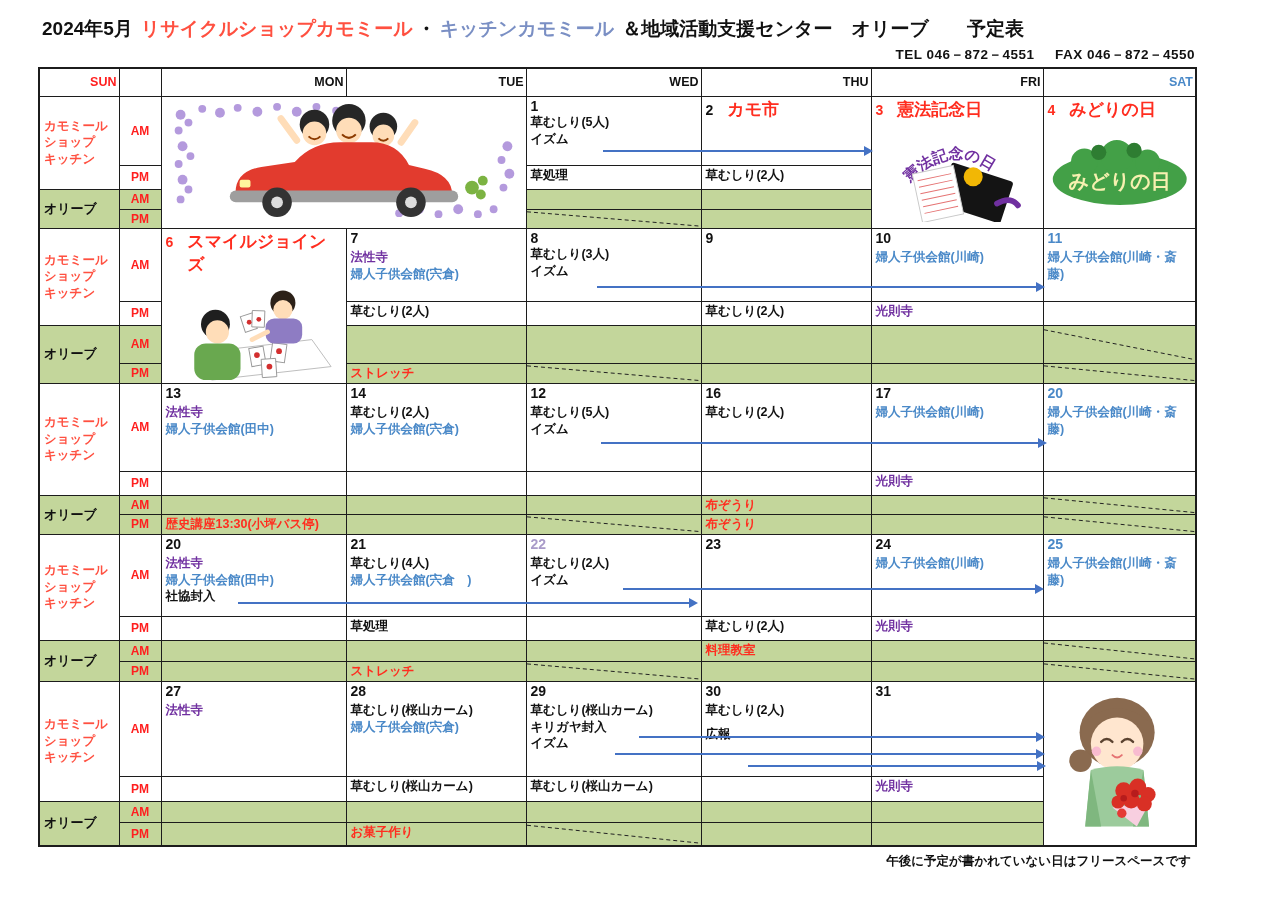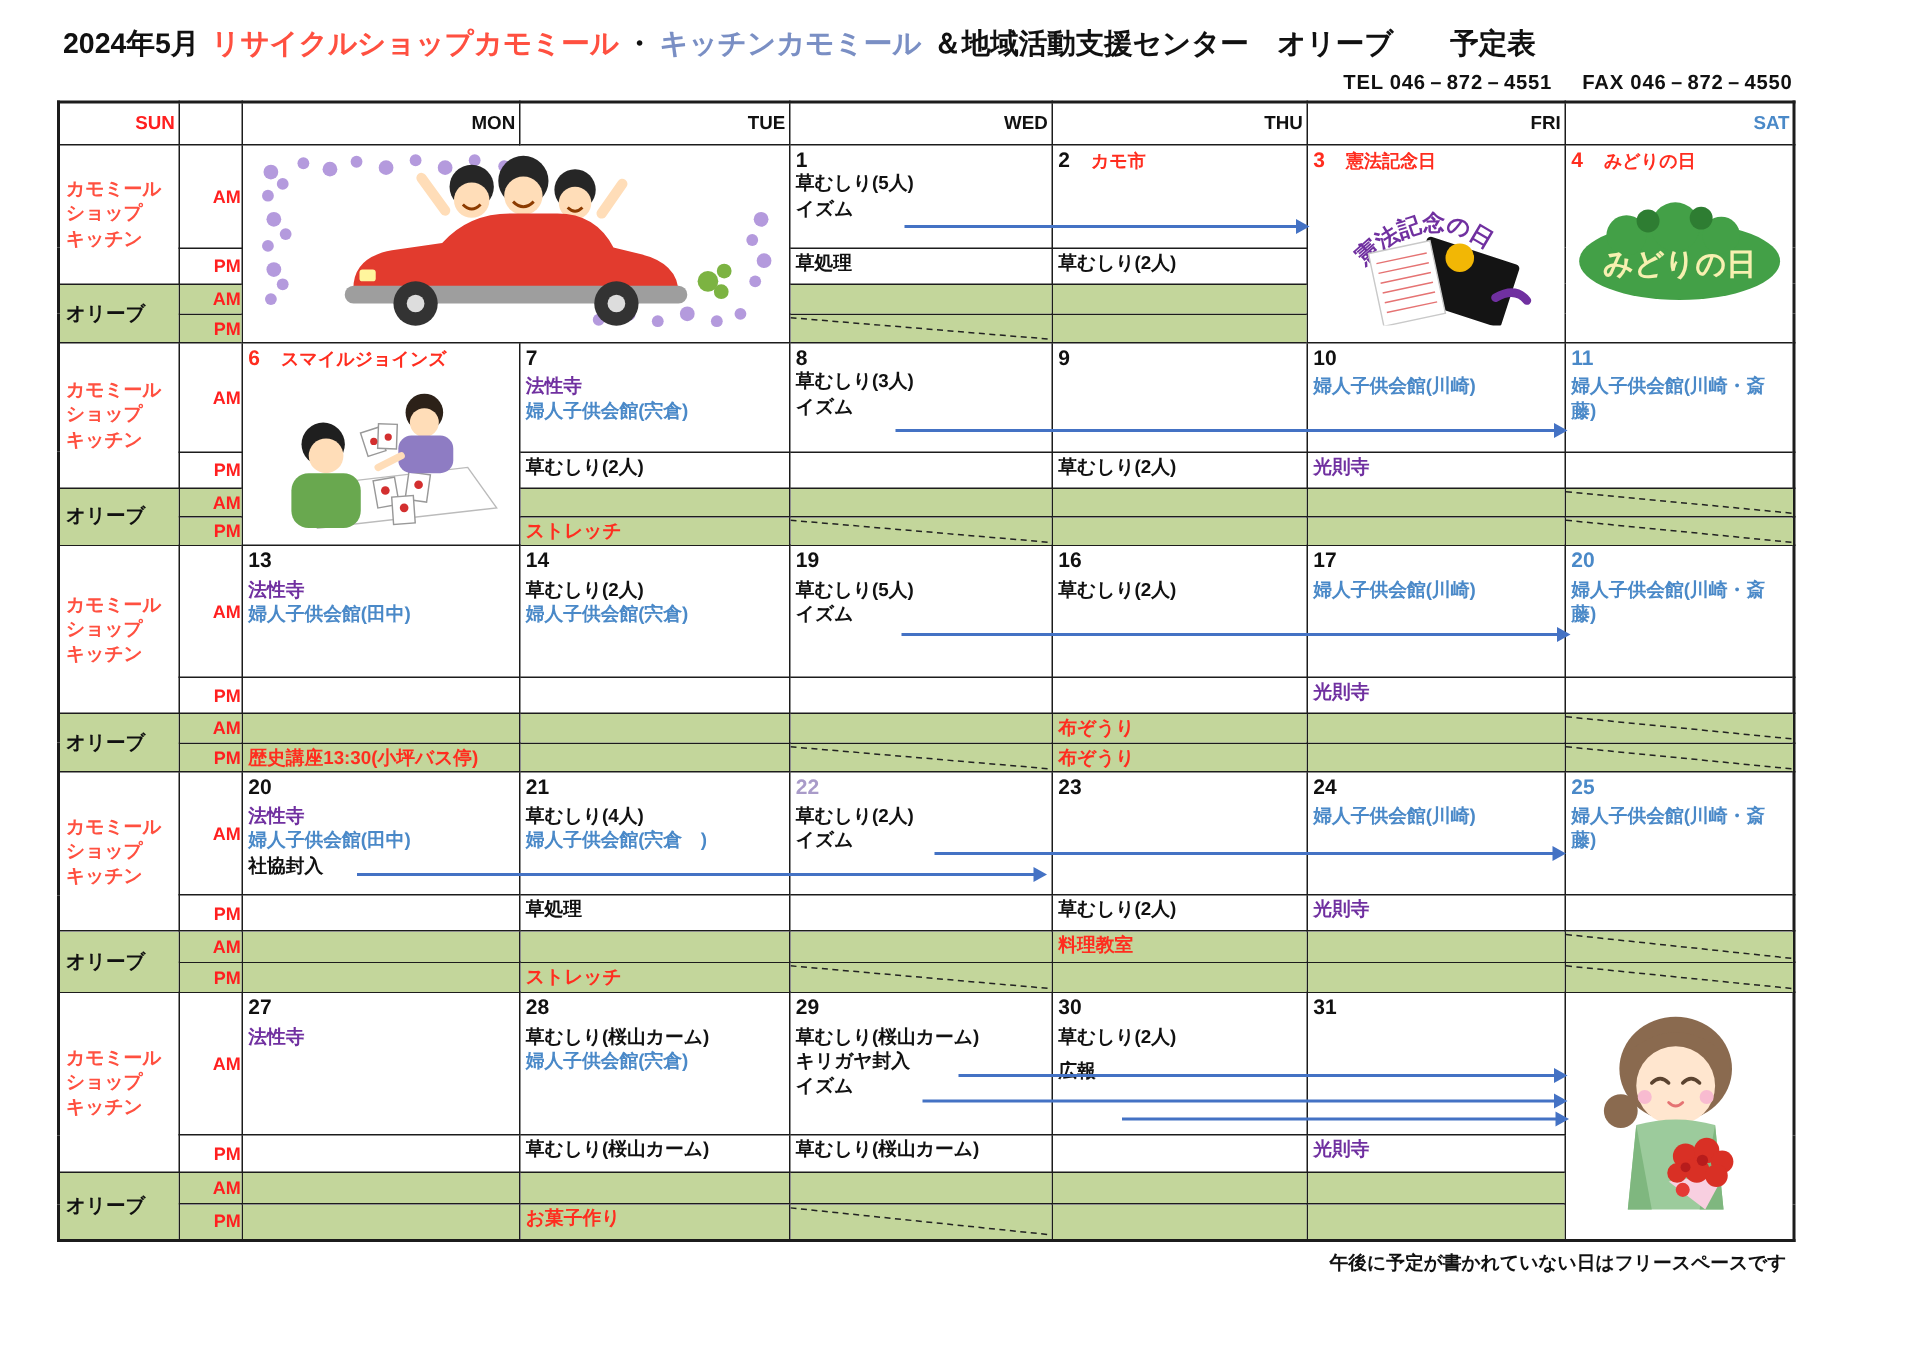--- a/index.html
+++ b/index.html
@@ -15,26 +15,26 @@
   .titlebar .red{color:var(--shopred)}
   .titlebar .blue{color:var(--titleblue)}
   .telfax{width:1157px;text-align:right;font-size:13.5px;font-weight:bold;margin:4px 0 3px 0;letter-spacing:.5px}
   .telfax span{margin-left:16px}
   table{border-collapse:collapse;table-layout:fixed;width:1157px;border:2.5px solid var(--bd)}
   td,th{border:1.5px solid var(--bd);padding:1px 4px;vertical-align:top;font-size:12.5px;overflow:visible;position:relative}
   th{font-size:12.5px;font-weight:bold;text-align:right;vertical-align:middle;padding:4px 2px}
   th.sun{color:#ff1f1f} th.sat{color:var(--blue)}
   .shoplbl{color:var(--shopred);font-weight:bold;font-size:12.5px;line-height:1.35;vertical-align:middle}
   .olivelbl{background:var(--green);font-weight:bold;font-size:13px;vertical-align:middle}
-  .ampm{color:#ff1f1f;font-weight:bold;font-size:12px;text-align:right;vertical-align:middle;padding:0}
+  .ampm{color:#ff1f1f;font-weight:bold;font-size:12px;text-align:center;vertical-align:middle;padding:0}
   .g{background:var(--green)}
   .d{font-weight:bold;font-size:14px;line-height:1.2}
   .d.rd{color:var(--red)} .d.sb{color:var(--blue)} .d.lv{color:var(--lav)}
   .dr{display:flex;gap:14px;align-items:baseline}
-  .evt{font-weight:bold;font-size:12px;color:var(--red)}
+  .evt{font-weight:bold;font-size:17px;color:var(--red)}
   .ln{display:block;font-weight:bold;font-size:12.5px;line-height:1.32;white-space:nowrap}
   .ln.p{color:var(--purple)} .ln.b{color:var(--blue)} .ln.r{color:var(--red)}
   .gap{margin-top:3px}
   .cell{position:relative;width:100%;height:100%}
   .arrow{position:absolute;height:2px;background:var(--arrow);z-index:5}
   .arrow::after{content:"";position:absolute;right:-8px;top:-4px;border:5px solid transparent;border-left:9px solid var(--arrow);border-right:none}
   svg.diag{position:absolute;left:0;top:0;width:100%;height:100%;display:block}
   .imgwrap{display:flex;justify-content:center;align-items:center;width:100%;height:100%}
   .footnote{width:1155px;text-align:right;font-size:12.5px;font-weight:bold;margin-top:6px;padding-right:2px}
 </style>
@@ -346,21 +346,21 @@
         <span class="ln p gap">法性寺</span>
         <span class="ln b">婦人子供会館(田中)</span>
       </td>
       <td>
         <span class="d">14</span>
         <span class="ln gap">草むしり(2人)</span>
         <span class="ln b">婦人子供会館(宍倉)</span>
       </td>
       <td>
         <div class="cell">
-          <span class="d">19</span>
+          <span class="d">12</span>
           <span class="ln gap">草むしり(5人)</span>
           <span class="ln">イズム</span>
           <div class="arrow" style="left:70px;top:57px;width:438px"></div>
         </div>
       </td>
       <td>
         <span class="d">16</span>
         <span class="ln gap">草むしり(2人)</span>
       </td>
       <td>

